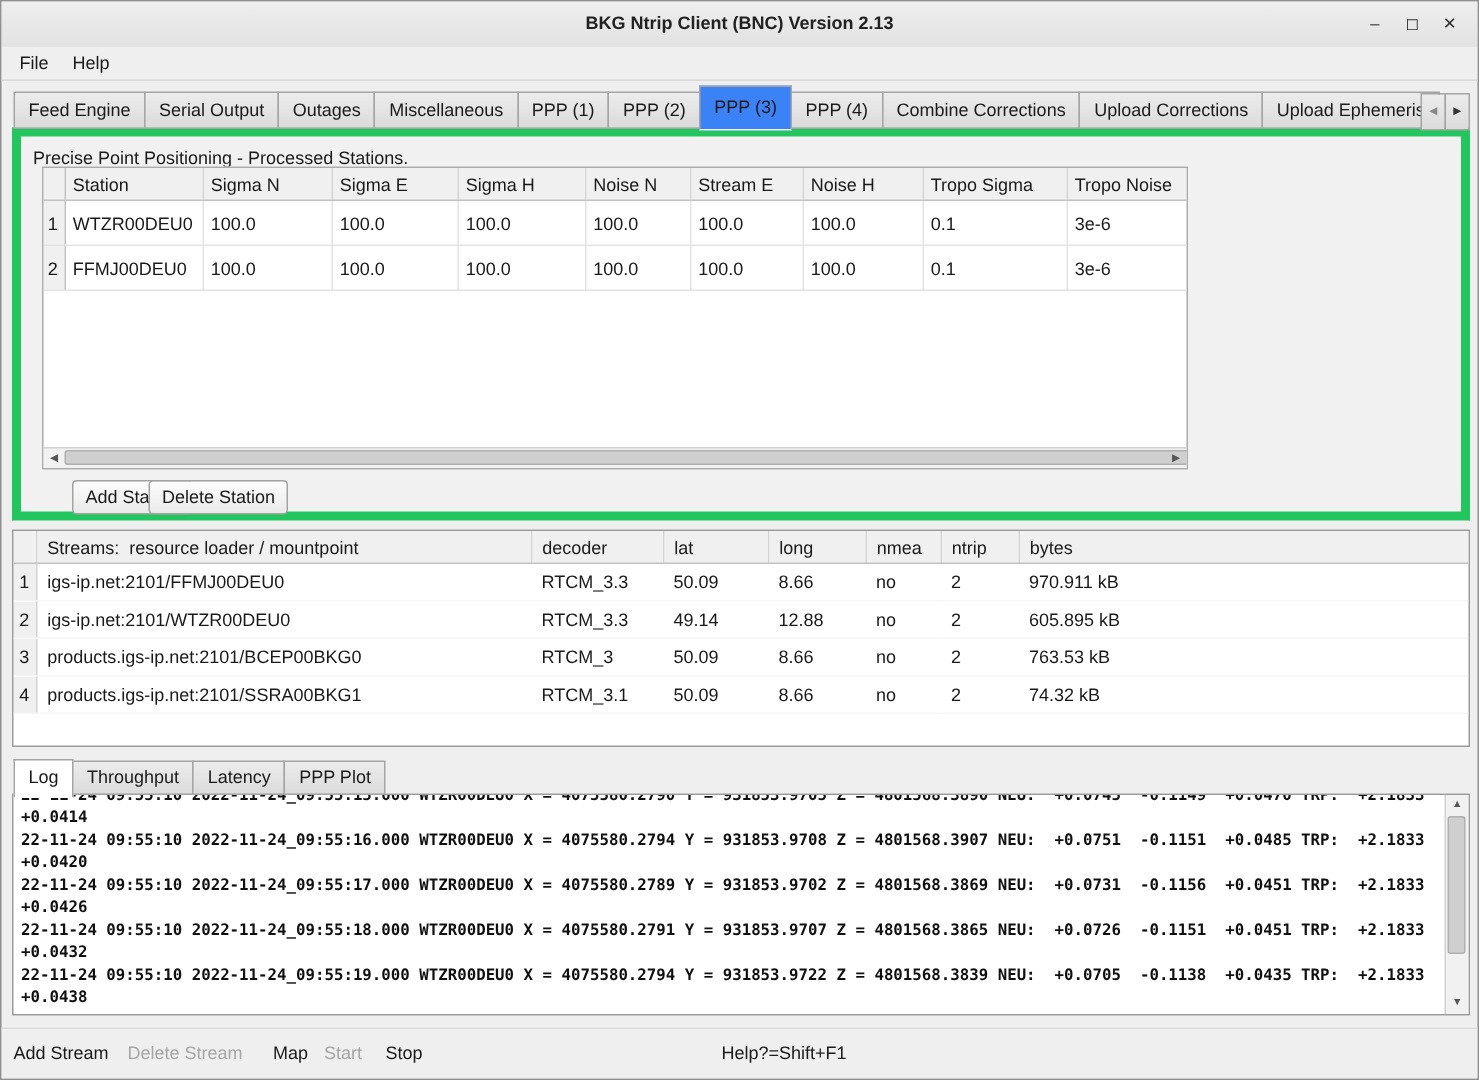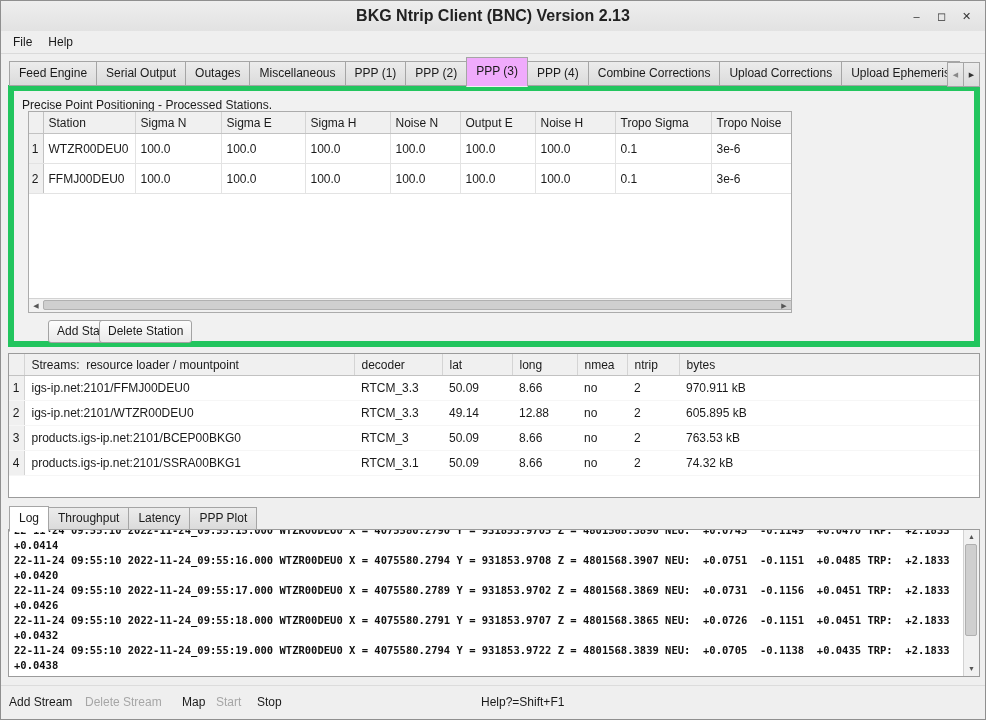--- a/index.html
+++ b/index.html
@@ -1,32 +1,32 @@
 <!DOCTYPE html>
 <html><head>
 <meta charset="utf-8">
 <style>
   html,body{margin:0;padding:0;}
   body{width:986px;height:720px;position:relative;font-family:"Liberation Sans",sans-serif;font-size:12px;color:#1a1a1a;background:#d8d8d8;}
   .window{position:absolute;left:0;top:0;width:986px;height:720px;background:#efefef;border:1px solid #8f8f8f;box-sizing:border-box;overflow:hidden;}
 
   
   .titlebar{position:absolute;left:0;top:0;right:0;height:30px;background:linear-gradient(#eeeeee,#e2e2e2);border-bottom:1px solid #c9c9c9;}
-  .title{position:absolute;left:0;right:0;top:0;line-height:29px;text-align:center;font-weight:bold;font-size:16px;color:#222;}
+  .title{position:absolute;left:0;right:0;top:0;line-height:29px;text-align:center;font-weight:bold;font-size:12px;color:#222;}
   .win-controls{position:absolute;right:10px;top:0;height:30px;display:flex;align-items:center;gap:8px;z-index:5;}
   .win-btn{width:17px;height:17px;line-height:16px;text-align:center;font-size:11px;color:#333;cursor:default;}
 
   
   .menubar{position:absolute;left:0;top:30px;right:0;height:23px;border-bottom:1px solid #dadada;display:flex;align-items:center;padding-left:4px;box-sizing:border-box;background:#efefef;}
   .menu-item{padding:2px 8px;}
 
   
   .tabbar{position:absolute;left:8px;top:57px;height:28px;display:flex;align-items:flex-end;z-index:3;}
   .tab{height:23px;line-height:23px;padding:0 9px;background:linear-gradient(#ececec,#dbdbdb);border:1px solid #a5a5a5;margin-right:-1px;white-space:nowrap;}
-  .tab.selected{height:28px;line-height:26px;background:#f0abfc;border-bottom:1px solid #f1f1f1;position:relative;z-index:4;margin-bottom:-1px;}
+  .tab.selected{height:28px;line-height:26px;background:#3b82f6;border-bottom:1px solid #f1f1f1;position:relative;z-index:4;margin-bottom:-1px;}
   .tab-scrollers{position:absolute;right:5px;top:61px;display:flex;z-index:4;}
   .tscroll-btn{width:15px;height:23px;line-height:23px;border:1px solid #a5a5a5;background:linear-gradient(#ececec,#dbdbdb);text-align:center;font-size:7px;color:#888;margin-left:-1px;}
   .tscroll-btn.on{color:#333;}
 
   
   .page{position:absolute;left:7px;top:84px;width:972px;height:262px;border:6px solid #22c55e;background:#f1f1f1;box-sizing:border-box;}
   .page-desc{position:absolute;left:8px;top:7px;}
 
   .stations-box{position:absolute;left:14px;top:20px;width:764px;height:202px;border:1px solid #ababab;background:#fff;box-sizing:border-box;overflow:hidden;}
   table.grid{border-collapse:collapse;table-layout:fixed;}
@@ -124,21 +124,21 @@
             <col style="width:106px">
         </colgroup>
         <thead>
           <tr>
             <th class="numcol"></th>
             <th>Station</th>
             <th>Sigma N</th>
             <th>Sigma E</th>
             <th>Sigma H</th>
             <th>Noise N</th>
-            <th>Output E</th>
+            <th>Stream E</th>
             <th>Noise H</th>
             <th>Tropo Sigma</th>
             <th>Tropo Noise</th>
             <th>NMEA Port</th>
             <th>Signal Priorities</th>
           </tr>
         </thead>
         <tbody>
           <tr>
             <td class="numcol">1</td>

